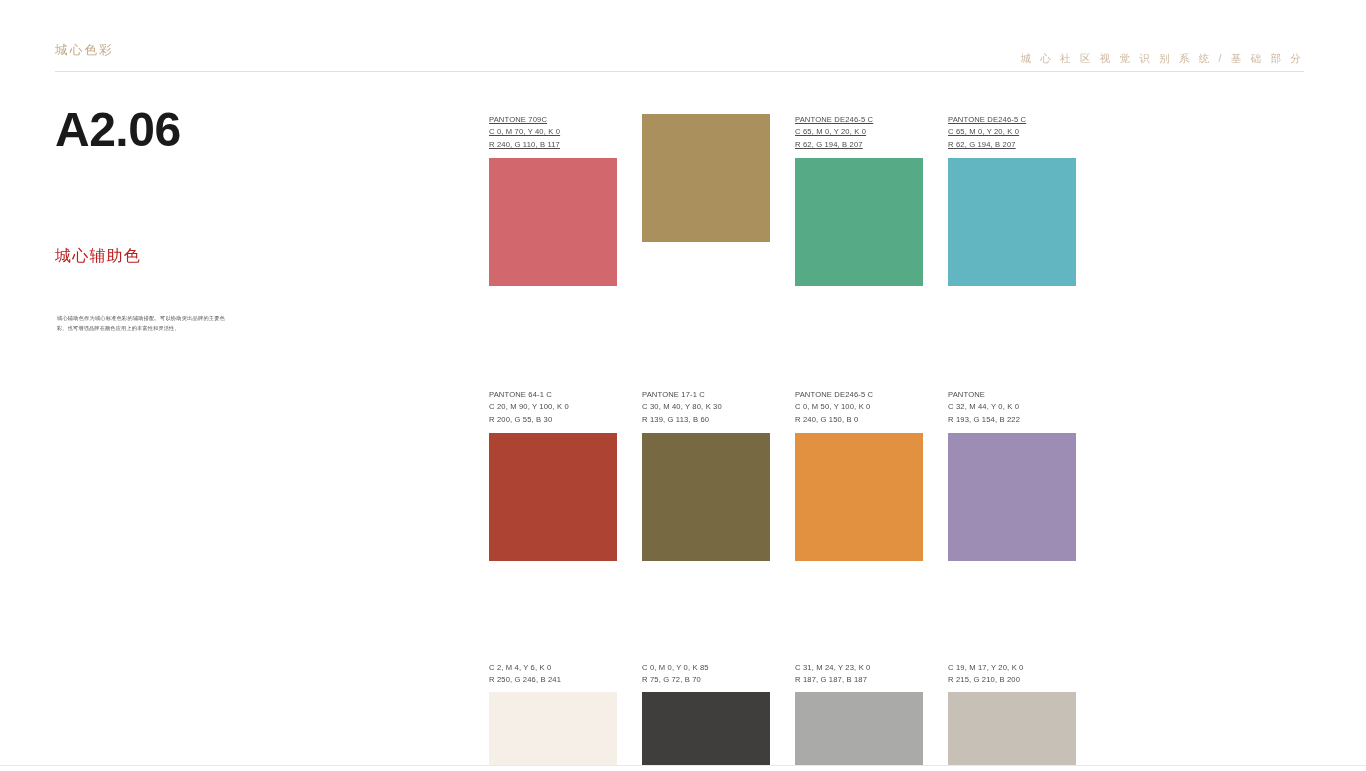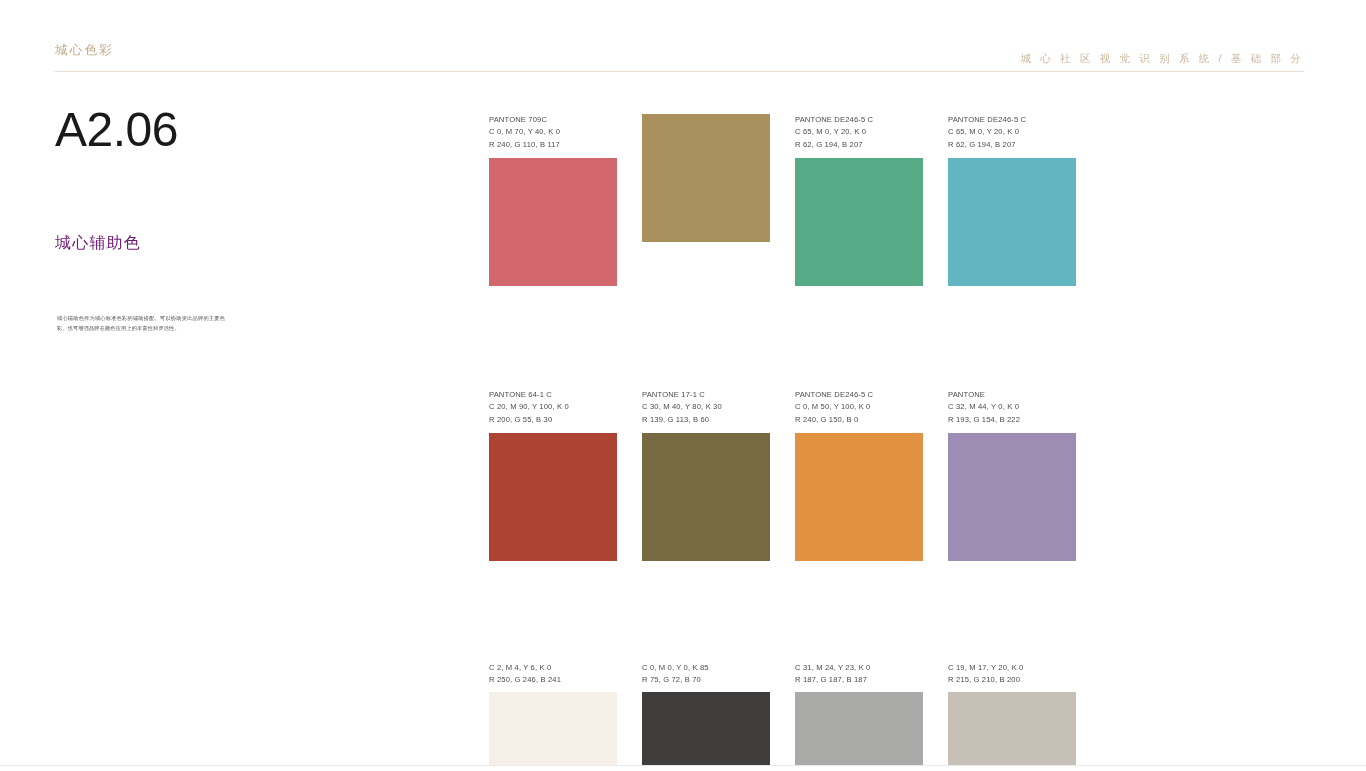--- a/index.html
+++ b/index.html
@@ -70,34 +70,34 @@
 
   
   .left-col {
     position: absolute;
     left: 55px;
     top: 100px;
     width: 380px;
   }
   .big-code {
     font-size: 48px;
-    font-weight: normal;
+    font-weight: bold;
     letter-spacing: -0.5px;
     color: #1a1a1a;
     line-height: 1;
     margin: 0;
     padding-top: 6px;
   }
   .section-title {
     position: absolute;
     left: 0;
-    top: 133px;
+    top: 146px;
     font-size: 16px;
     letter-spacing: 1.2px;
-    color: #701a75;
+    color: #b91c1c;
     white-space: nowrap;
   }
   .desc {
     position: absolute;
     left: 2px;
     top: 214px;
     width: 168px;
     font-size: 5.2px;
     line-height: 1.85;
     letter-spacing: 0.15px;
@@ -132,21 +132,21 @@
     letter-spacing: 0.15px;
     min-height: 38px;
     white-space: nowrap;
   }
   .labels .ln { display: block; }
   .swatch {
     width: 128px;
     height: 128px;
     display: block;
   }
-  .row-r1 .labels { min-height: 44px; }
+  .row-r1 .labels { min-height: 44px; text-decoration: underline; }
   .row-r2 .labels { min-height: 44px; }
   .row-r3 .labels { min-height: 30px; }
   .spacer-r1 { height: 87px; }
   .spacer-r2 { height: 85px; }
 </style>
 </head>
 <body>
 
 <div class="page">
 

